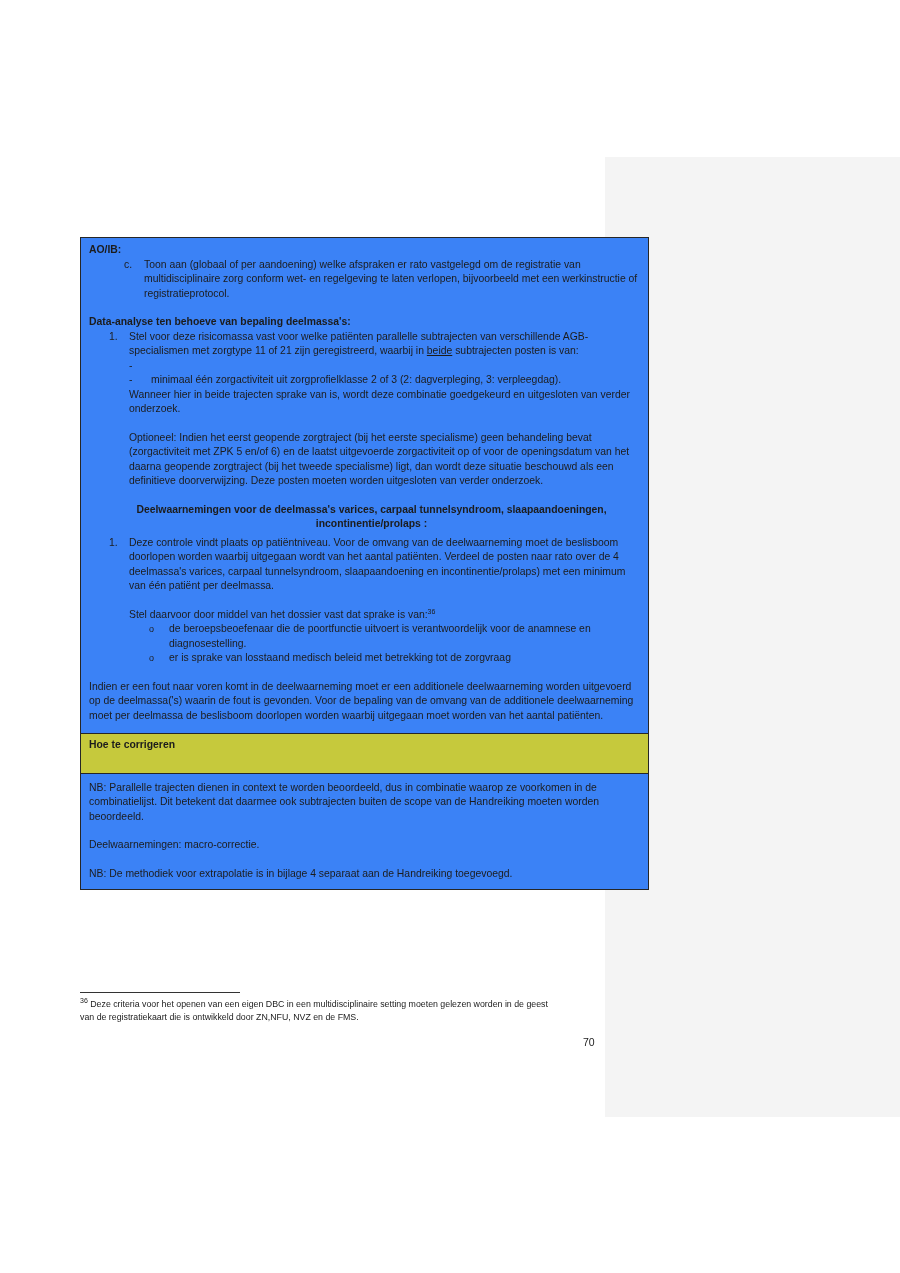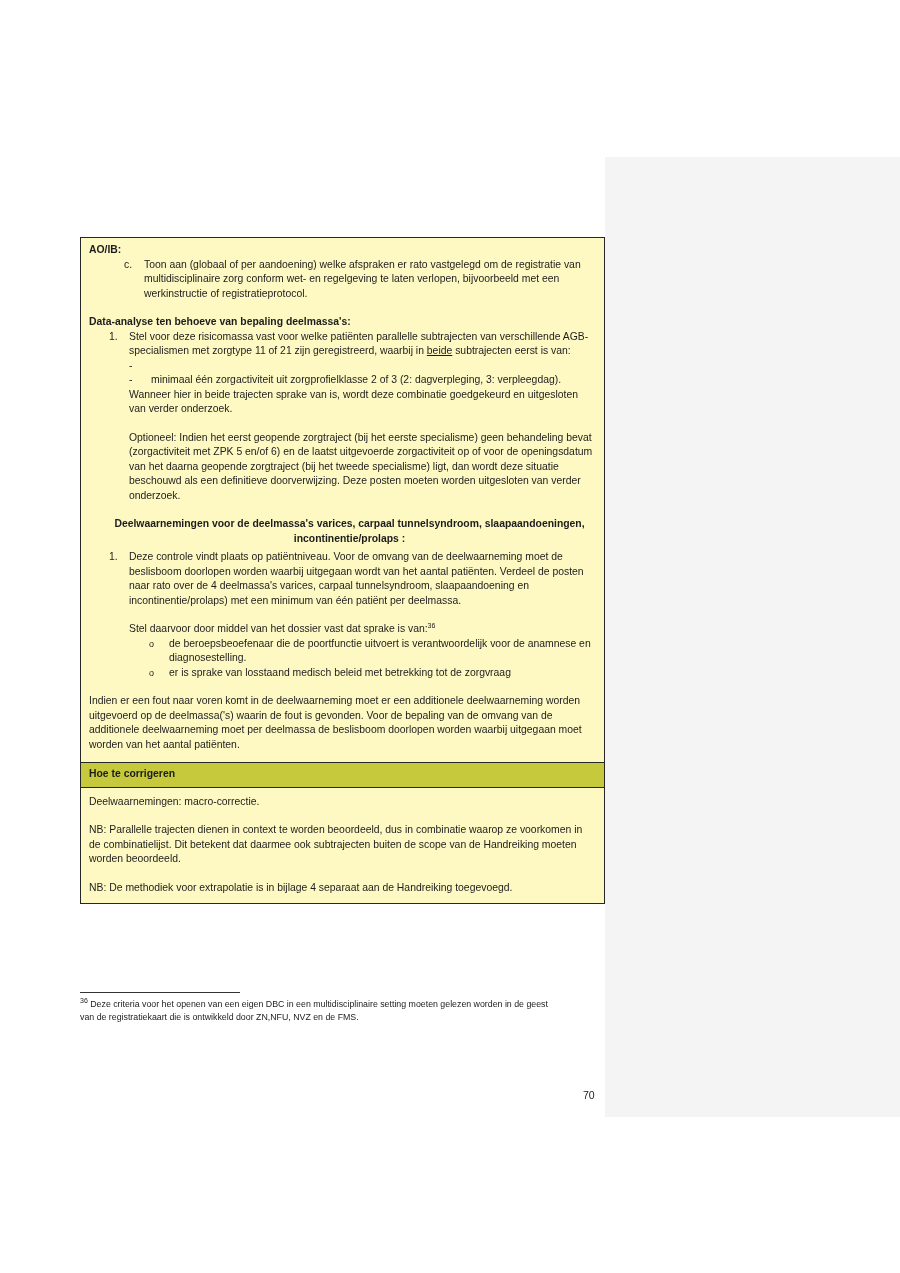--- a/index.html
+++ b/index.html
@@ -20,24 +20,24 @@
   }
   .side-panel {
     position: absolute;
     left: 605px; top: 157px;
     width: 295px; height: 960px;
     background: var(--panel);
   }
   .content-box {
     position: absolute;
     left: 80px; top: 237px;
-    width: 525px;
+    width: 569px;
     min-height: 650px;
     border: 1.5px solid var(--border);
-    background: #fef9c3;
+    background: #3b82f6;
     font-size: 10.4px;
     line-height: 14.5px;
     padding-top: 5px;
   }
   .pad { padding-left: 8px; padding-right: 8px; }
   .bold { font-weight: bold; }
   .mb { margin-bottom: 14px; }
   .mb-s { margin-bottom: 4px; text-align: center; }
   .c-item { display: flex; padding-left: 43px; padding-right: 10px; }
   .c-item .marker { width: 20px; flex: none; }
@@ -50,39 +50,39 @@
   .cont { padding-left: 48px; padding-right: 10px; }
   .sub-heading { padding-left: 26px; padding-right: 12px; font-weight: bold; }
   .underline { text-decoration: underline; }
   sup { font-size: 7px; line-height: 0; }
   .highlight-bar {
     margin-top: 10px;
     border-top: 1px solid var(--border);
     border-bottom: 1px solid var(--border);
     background: var(--highlight);
     font-weight: bold;
-    padding: 4px 8px 5px 8px;
+    padding: 4px 8px 20px 8px;
   }
   .after-bar { padding-top: 7px; padding-bottom: 8px; }
   .footnote {
     position: absolute;
     left: 80px; top: 992px;
     width: 480px;
     font-size: 8.8px;
     line-height: 12.5px;
     color: #222;
   }
   .footnote-rule {
     width: 160px;
     border-top: 1px solid #333;
     margin-bottom: 5px;
   }
   .page-number {
     position: absolute;
-    left: 583px; top: 1089px;
+    left: 583px; top: 1036px;
     font-size: 10.5px;
   }
 </style>
 </head>
 <body>
 
 <div class="side-panel"></div>
 
 <div class="content-box">
 
@@ -90,21 +90,21 @@
 
   <div class="c-item mb">
     <span class="marker">c.</span>
     <span>Toon aan (globaal of per aandoening) welke afspraken er rato vastgelegd om de registratie van multidisciplinaire zorg conform wet- en regelgeving te laten verlopen, bijvoorbeeld met een werkinstructie of registratieprotocol.</span>
   </div>
 
   <div class="pad bold">Data-analyse ten behoeve van bepaling deelmassa's:</div>
 
   <div class="num-item">
     <span class="marker">1.</span>
-    <span><span>Stel voor deze risicomassa vast voor welke patiënten parallelle subtrajecten van verschillende AGB-specialismen met zorgtype 11 of 21 zijn geregistreerd, waarbij in </span><span class="underline">beide</span><span> subtrajecten eerst is van:</span></span>
+    <span><span>Stel voor deze risicomassa vast voor welke patiënten parallelle subtrajecten van verschillende AGB-specialismen met zorgtype 11 of 21 zijn geregistreerd, waarbij in </span><span class="underline">beide</span><span> subtrajecten posten is van:</span></span>
   </div>
 
   <div class="dash-item">
     <span class="marker">-</span>
   </div>
 
   <div class="dash-item">
     <span class="marker">-</span>
     <span>minimaal één zorgactiviteit uit zorgprofielklasse 2 of 3 (2: dagverpleging, 3: verpleegdag).</span>
   </div>
@@ -130,22 +130,22 @@
   <div class="o-item mb">
     <span class="marker">o</span>
     <span>er is sprake van losstaand medisch beleid met betrekking tot de zorgvraag</span>
   </div>
 
   <div class="pad">Indien er een fout naar voren komt in de deelwaarneming moet er een additionele deelwaarneming worden uitgevoerd op de deelmassa('s) waarin de fout is gevonden. Voor de bepaling van de omvang van de additionele deelwaarneming moet per deelmassa de beslisboom doorlopen worden waarbij uitgegaan moet worden van het aantal patiënten.</div>
 
   <div class="highlight-bar">Hoe te corrigeren</div>
 
   <div class="after-bar">
+    <div class="pad mb">NB: Parallelle trajecten dienen in context te worden beoordeeld, dus in combinatie waarop ze voorkomen in de combinatielijst. Dit betekent dat daarmee ook subtrajecten buiten de scope van de Handreiking moeten worden beoordeeld.</div>
     <div class="pad mb">Deelwaarnemingen: macro-correctie.</div>
-    <div class="pad mb">NB: Parallelle trajecten dienen in context te worden beoordeeld, dus in combinatie waarop ze voorkomen in de combinatielijst. Dit betekent dat daarmee ook subtrajecten buiten de scope van de Handreiking moeten worden beoordeeld.</div>
     <div class="pad">NB: De methodiek voor extrapolatie is in bijlage 4 separaat aan de Handreiking toegevoegd.</div>
   </div>
 
 </div>
 
 <div class="footnote">
   <div class="footnote-rule"></div>
   <div><sup>36</sup><span> Deze criteria voor het openen van een eigen DBC in een multidisciplinaire setting moeten gelezen worden in de geest van de registratiekaart die is ontwikkeld door ZN,NFU, NVZ en de FMS.</span></div>
 </div>
 

